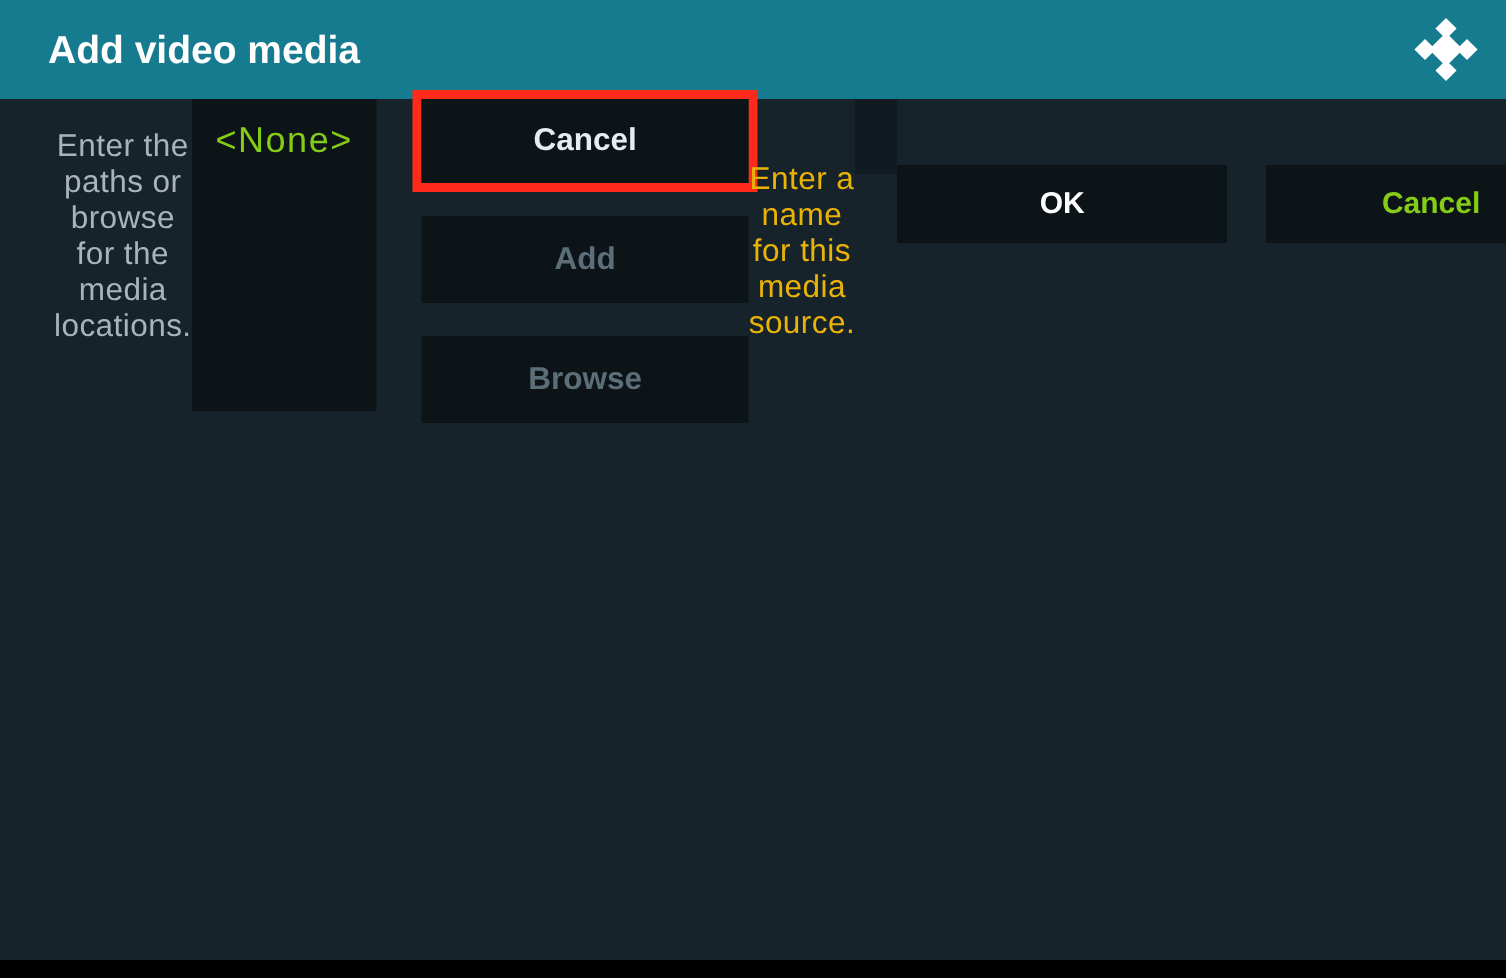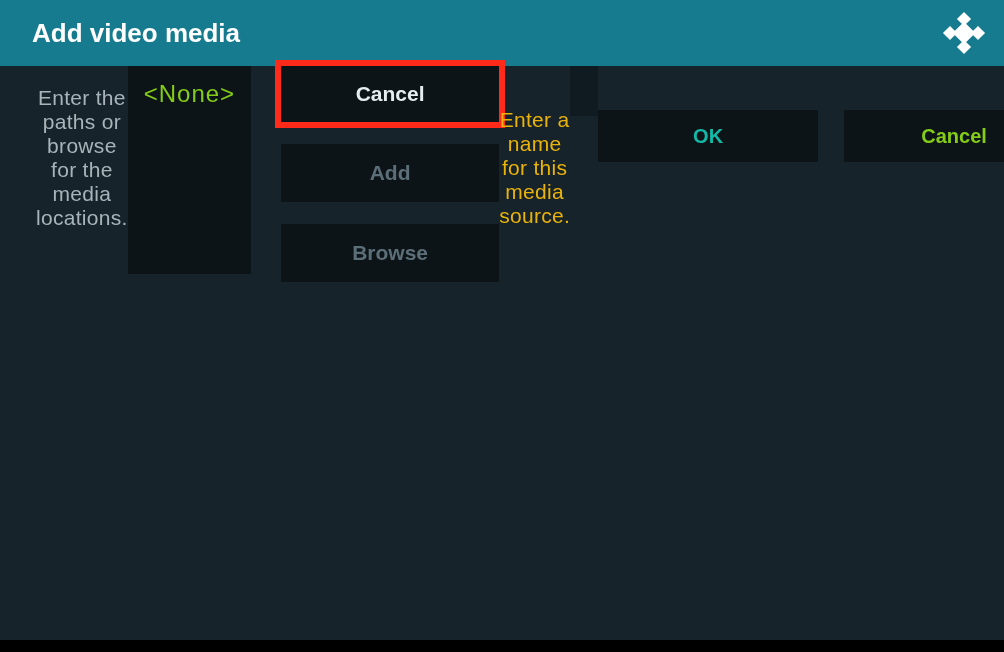--- a/index.html
+++ b/index.html
@@ -112,21 +112,21 @@
     background: #0d1418;
     color: #84cc16;
     font-size: 20px;
     font-weight: 600;
     display: flex;
     align-items: center;
     justify-content: center;
     border: none;
     cursor: pointer;
   }
-  .footer-btn.disabled { color: #14b8a6; }
+  .footer-btn.disabled { color: #ffffff; }
   .bottom-strip {
     height: 12px;
     background: #000;
   }
 </style>
 </head>
 <body>
 
 <div class="dialog">
   <div class="titlebar">

